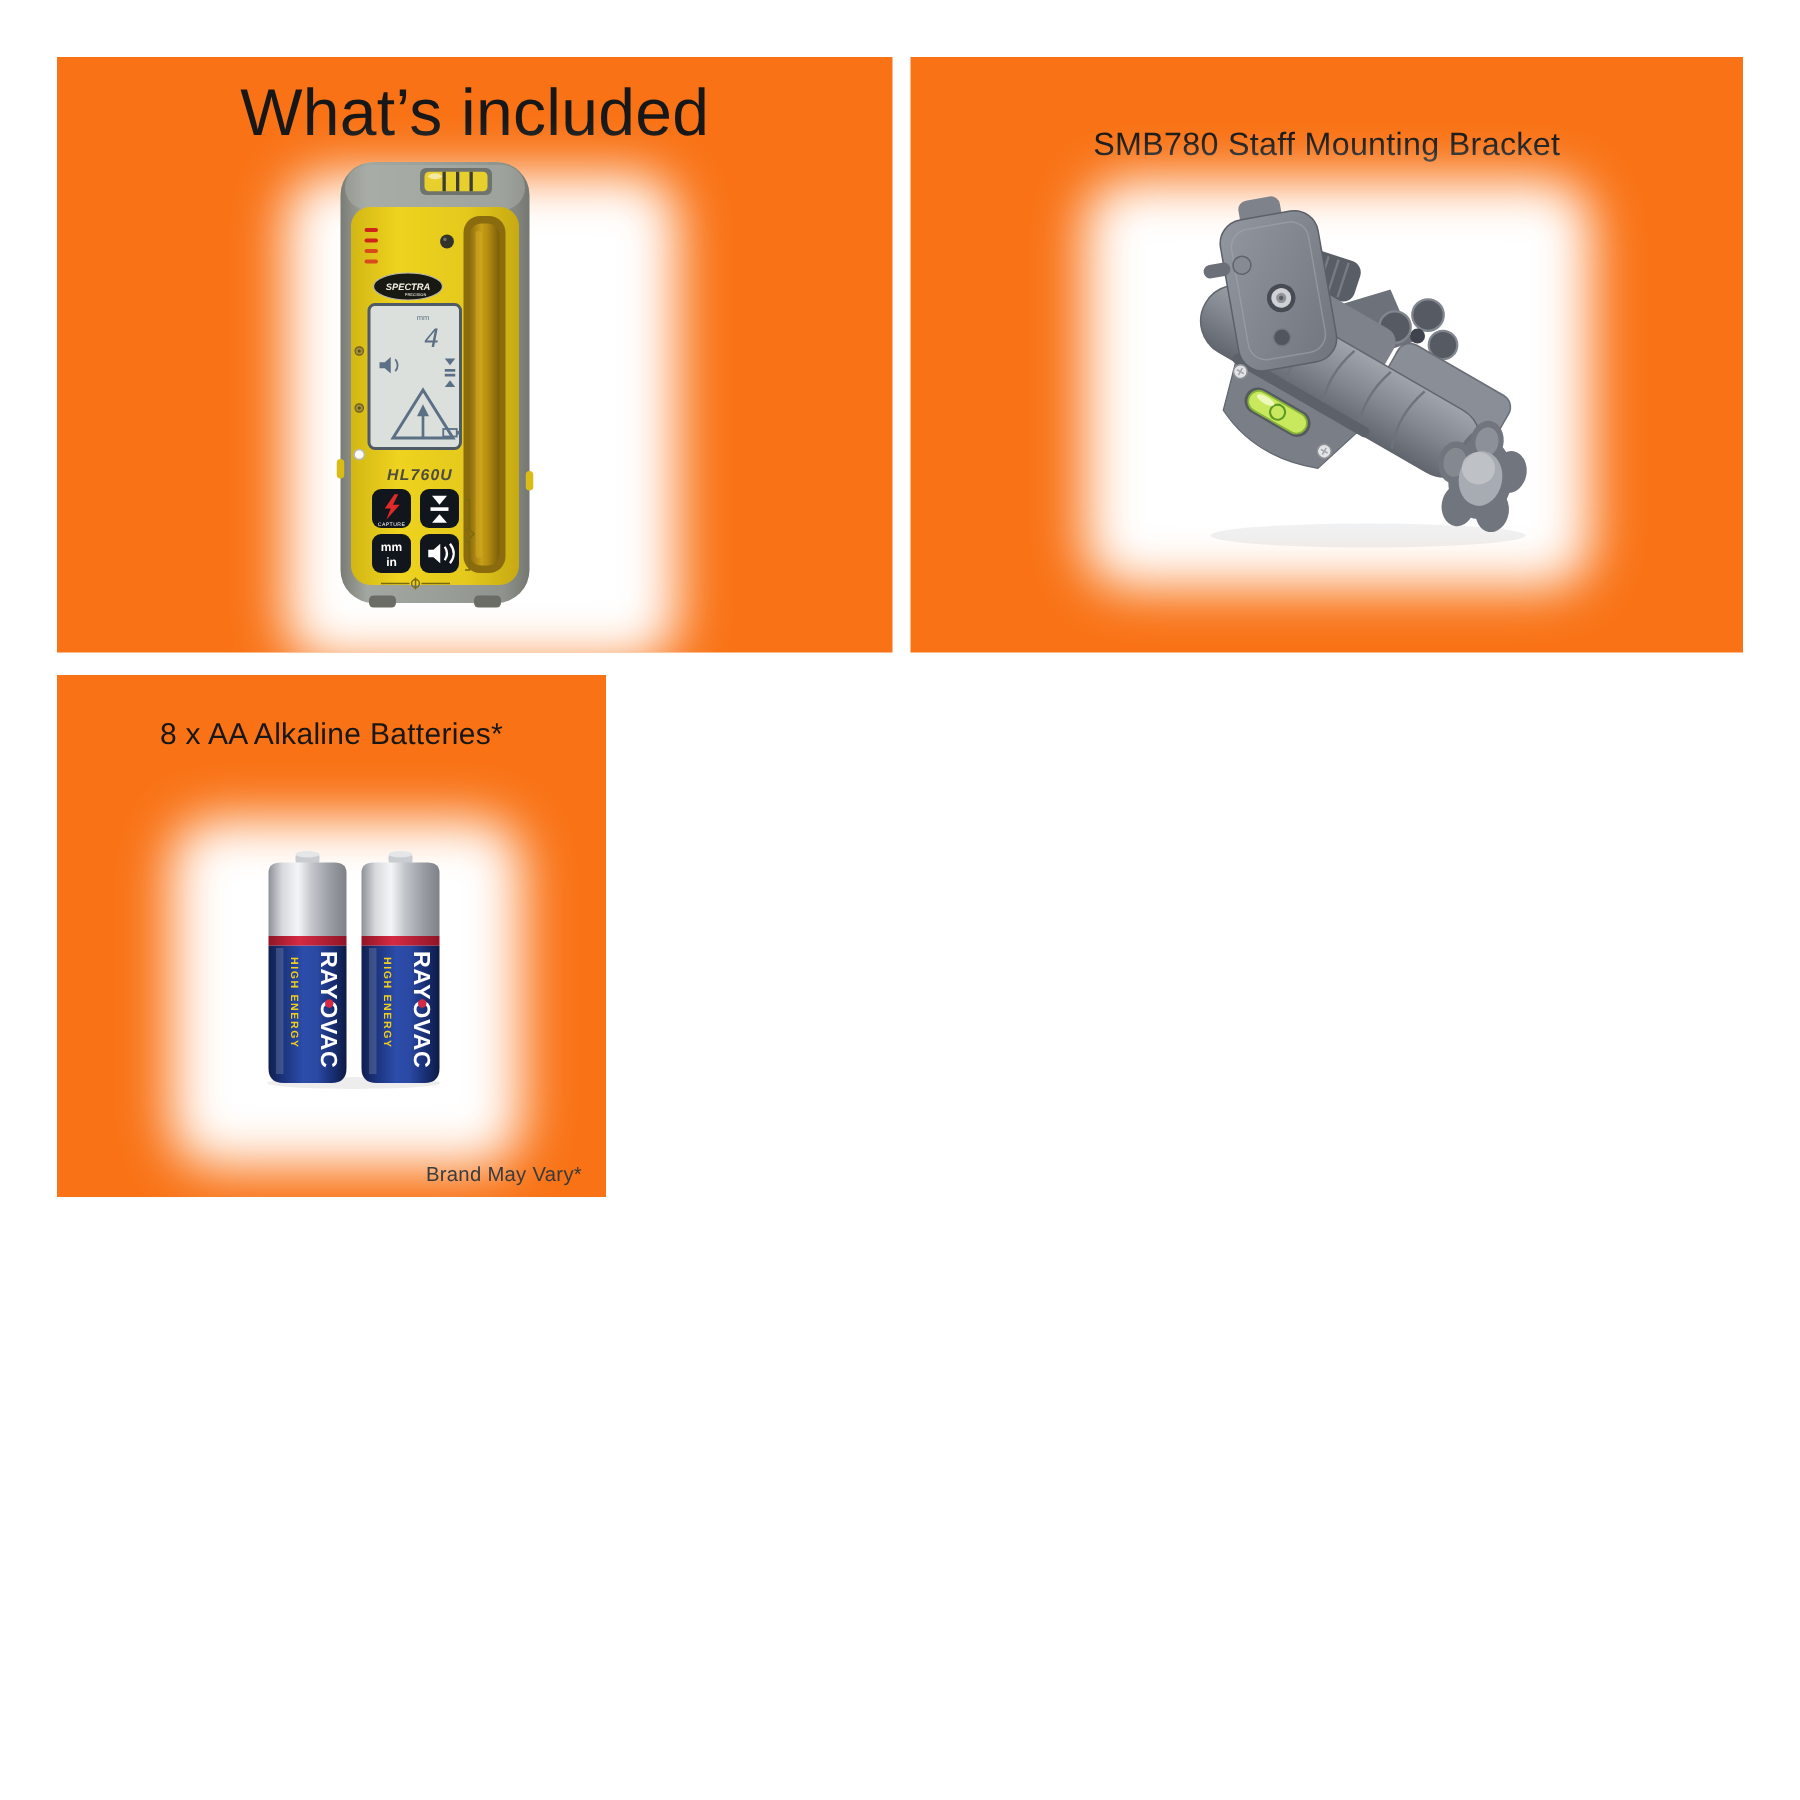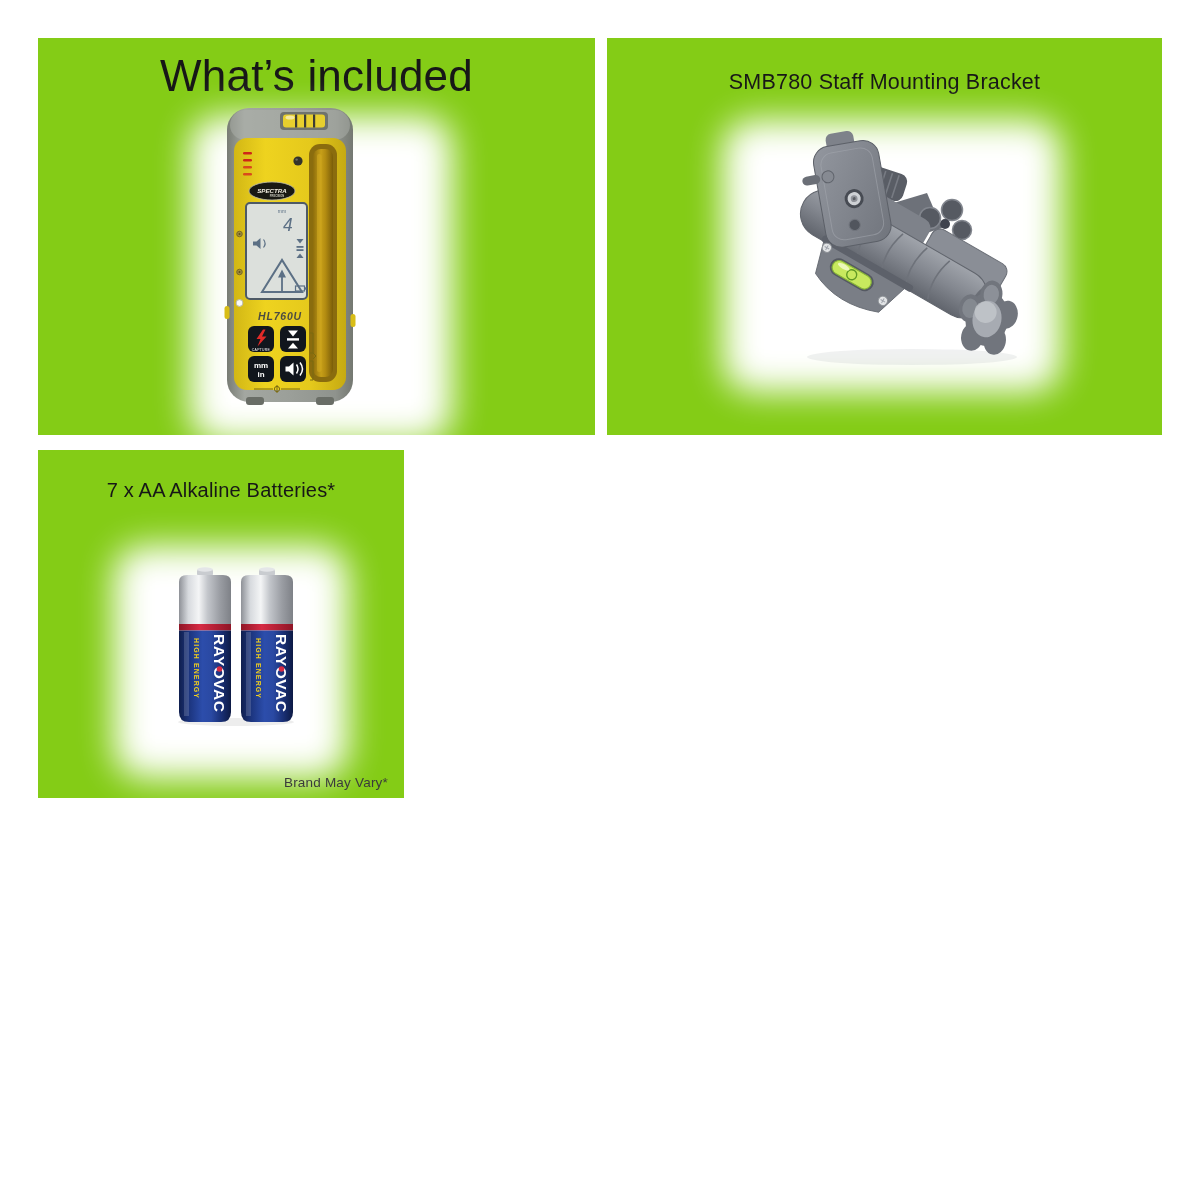--- a/index.html
+++ b/index.html
@@ -2,31 +2,31 @@
 <html><head>
 <meta charset="utf-8">
 <style>
   html,body { margin:0; padding:0; }
   body {
     width:1200px; height:1200px; position:relative;
     background:#ffffff;
     font-family:"Liberation Sans", sans-serif;
     overflow:hidden;
   }
-  .panel { position:absolute; background:#84cc16; overflow:hidden; }
+  .panel { position:absolute; background:#f97316; overflow:hidden; }
   #panel-included  { left:38px;  top:38px;  width:557px; height:397px; }
   #panel-bracket   { left:607px; top:38px;  width:555px; height:397px; }
   #panel-batteries { left:38px;  top:450px; width:366px; height:348px; }
 
   .panel-title {
     margin:0; text-align:center; color:#171717; font-weight:400;
     letter-spacing:0.2px;
   }
   #panel-included .panel-title  { margin-top:13px; font-size:44px; }
-  #panel-bracket .panel-title   { margin-top:32px; font-size:21.5px; }
+  #panel-bracket .panel-title   { margin-top:46px; font-size:21.5px; }
   #panel-batteries .panel-title { margin-top:29px; font-size:20px; }
 
   .halo { position:absolute; background:#ffffff; filter:blur(17px); border-radius:30px; }
   #panel-included  .halo { left:152px; top:78px;  width:262px; height:326px; }
   #panel-bracket   .halo { left:116px; top:82px;  width:338px; height:272px; }
   #panel-batteries .halo { left:76px;  top:96px;  width:234px; height:232px; }
 
   .product { position:absolute; }
   #receiver-product  { left:182px; top:68px; }
   #bracket-product   { left:125px; top:85px; }
@@ -263,21 +263,21 @@
       <circle cx="-21.9" cy="-7.1" r="13" fill="#71757d"></circle>
       <circle cx="0" cy="-23" r="9" fill="#9599a1" opacity="0.75"></circle>
       <circle cx="-21.9" cy="-7.1" r="9" fill="#8f939b" opacity="0.65"></circle>
       <circle r="17" fill="#a7abb2"></circle>
       <ellipse cx="-3" cy="-6" rx="13" ry="10" fill="#c6c9cd" opacity="0.75"></ellipse>
     </g>
   </svg>
 </section>
 
 <section class="panel" id="panel-batteries">
-  <h2 class="panel-title">7 x AA Alkaline Batteries*</h2>
+  <h2 class="panel-title">8 x AA Alkaline Batteries*</h2>
   <div class="halo"></div>
 
   <svg class="product" id="batteries-product" width="124" height="160" viewBox="0 0 124 160">
     <defs>
       <linearGradient id="silverGrad" x1="0" y1="0" x2="1" y2="0">
         <stop offset="0" stop-color="#8e9197"></stop>
           <stop offset="0.18" stop-color="#d7dade"></stop>
         <stop offset="0.38" stop-color="#f4f5f6"></stop>
           <stop offset="0.55" stop-color="#c3c6cb"></stop>
         <stop offset="0.78" stop-color="#9b9ea4"></stop>

